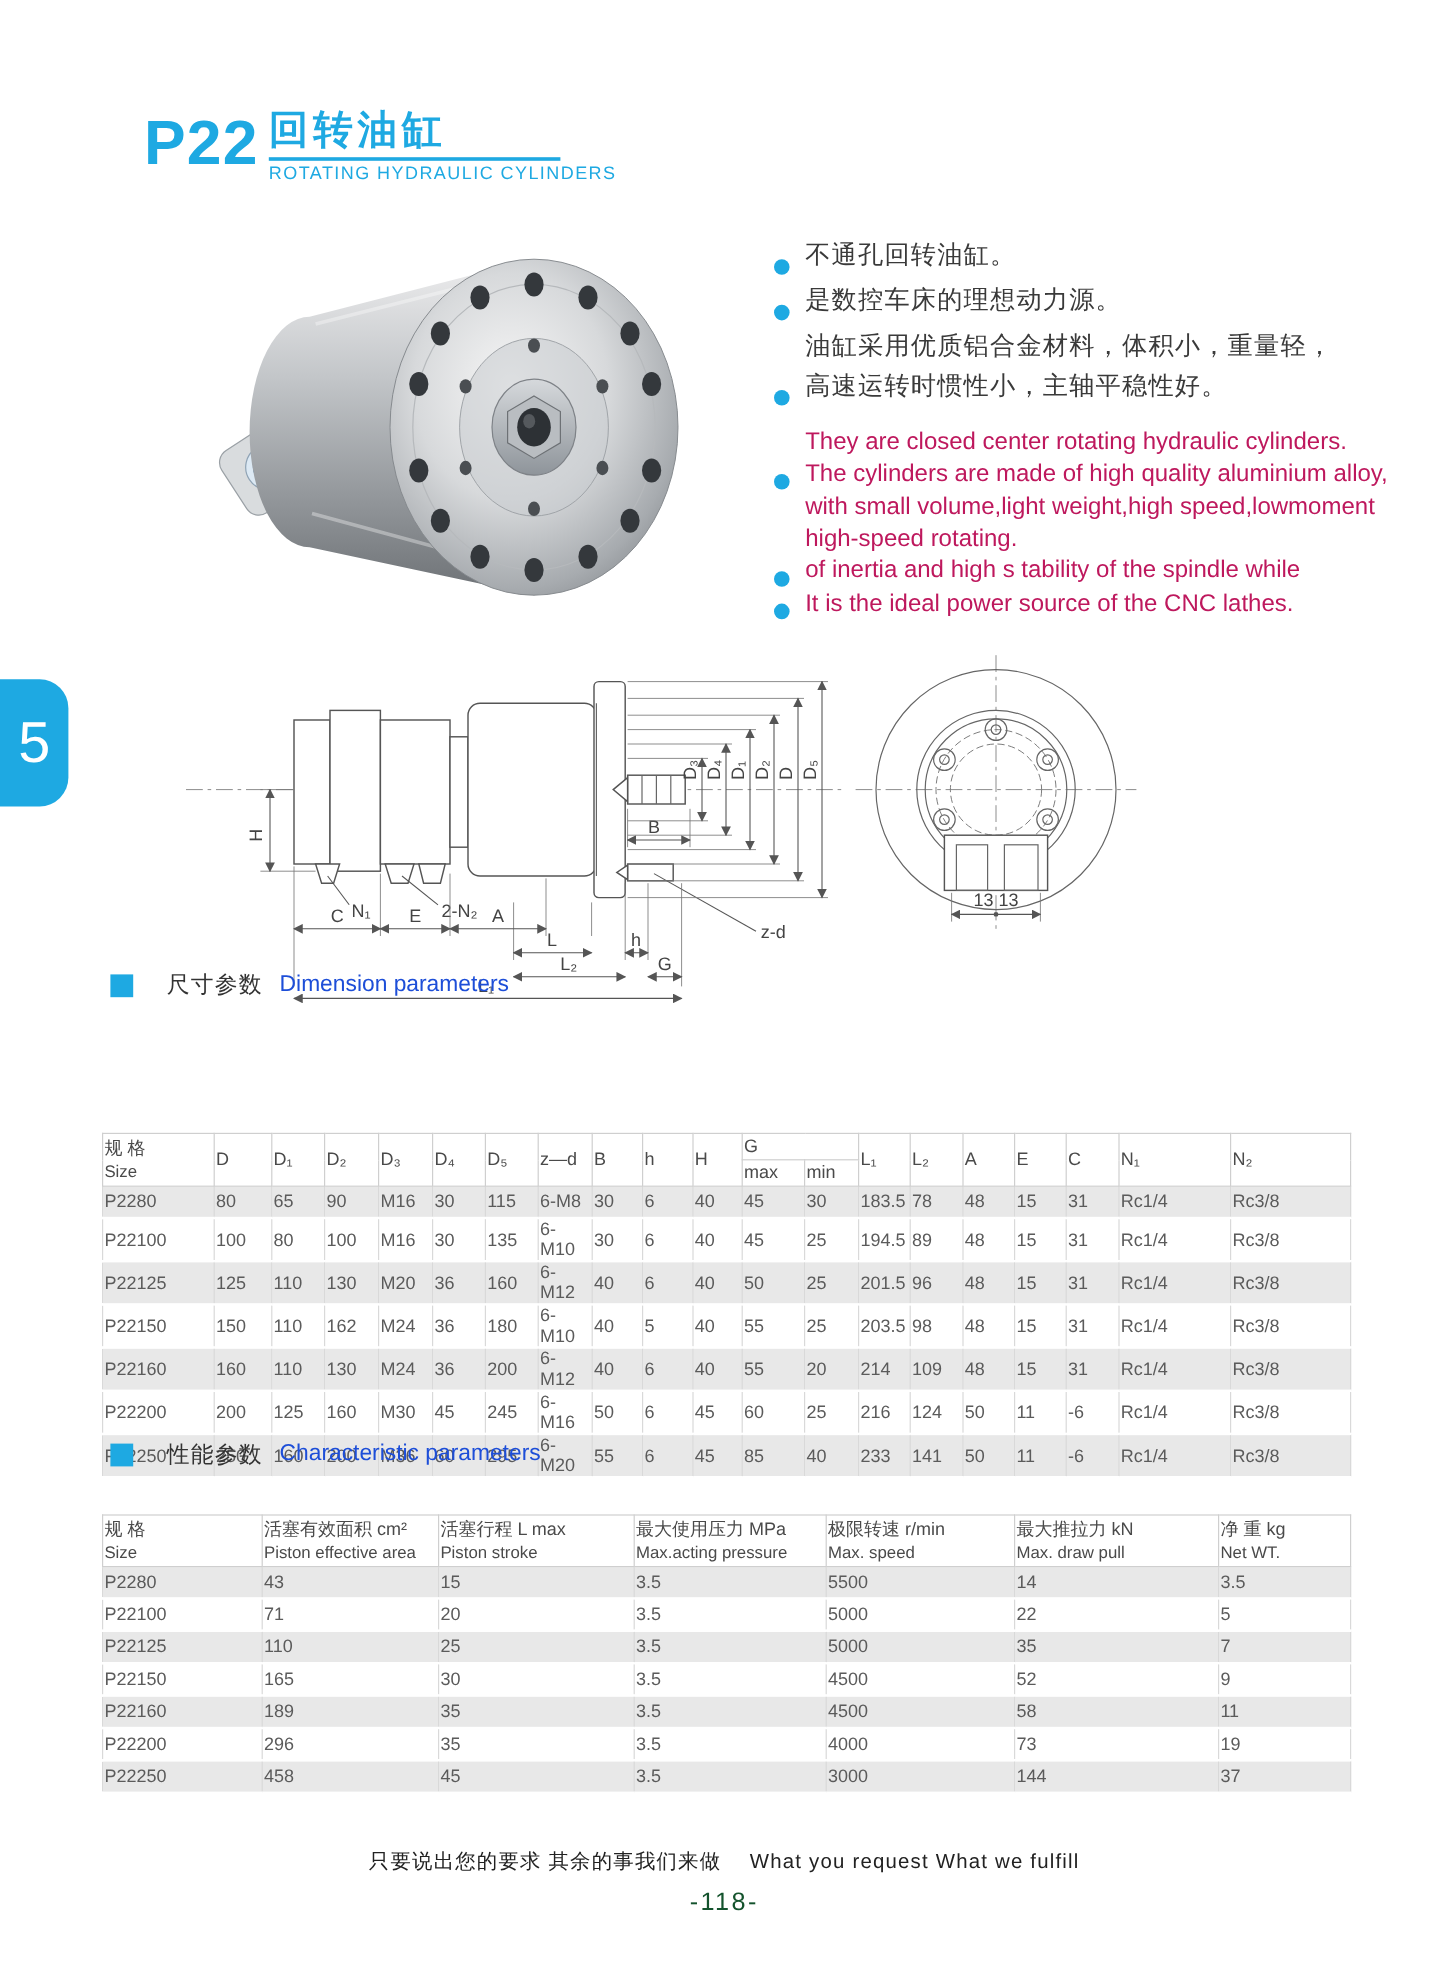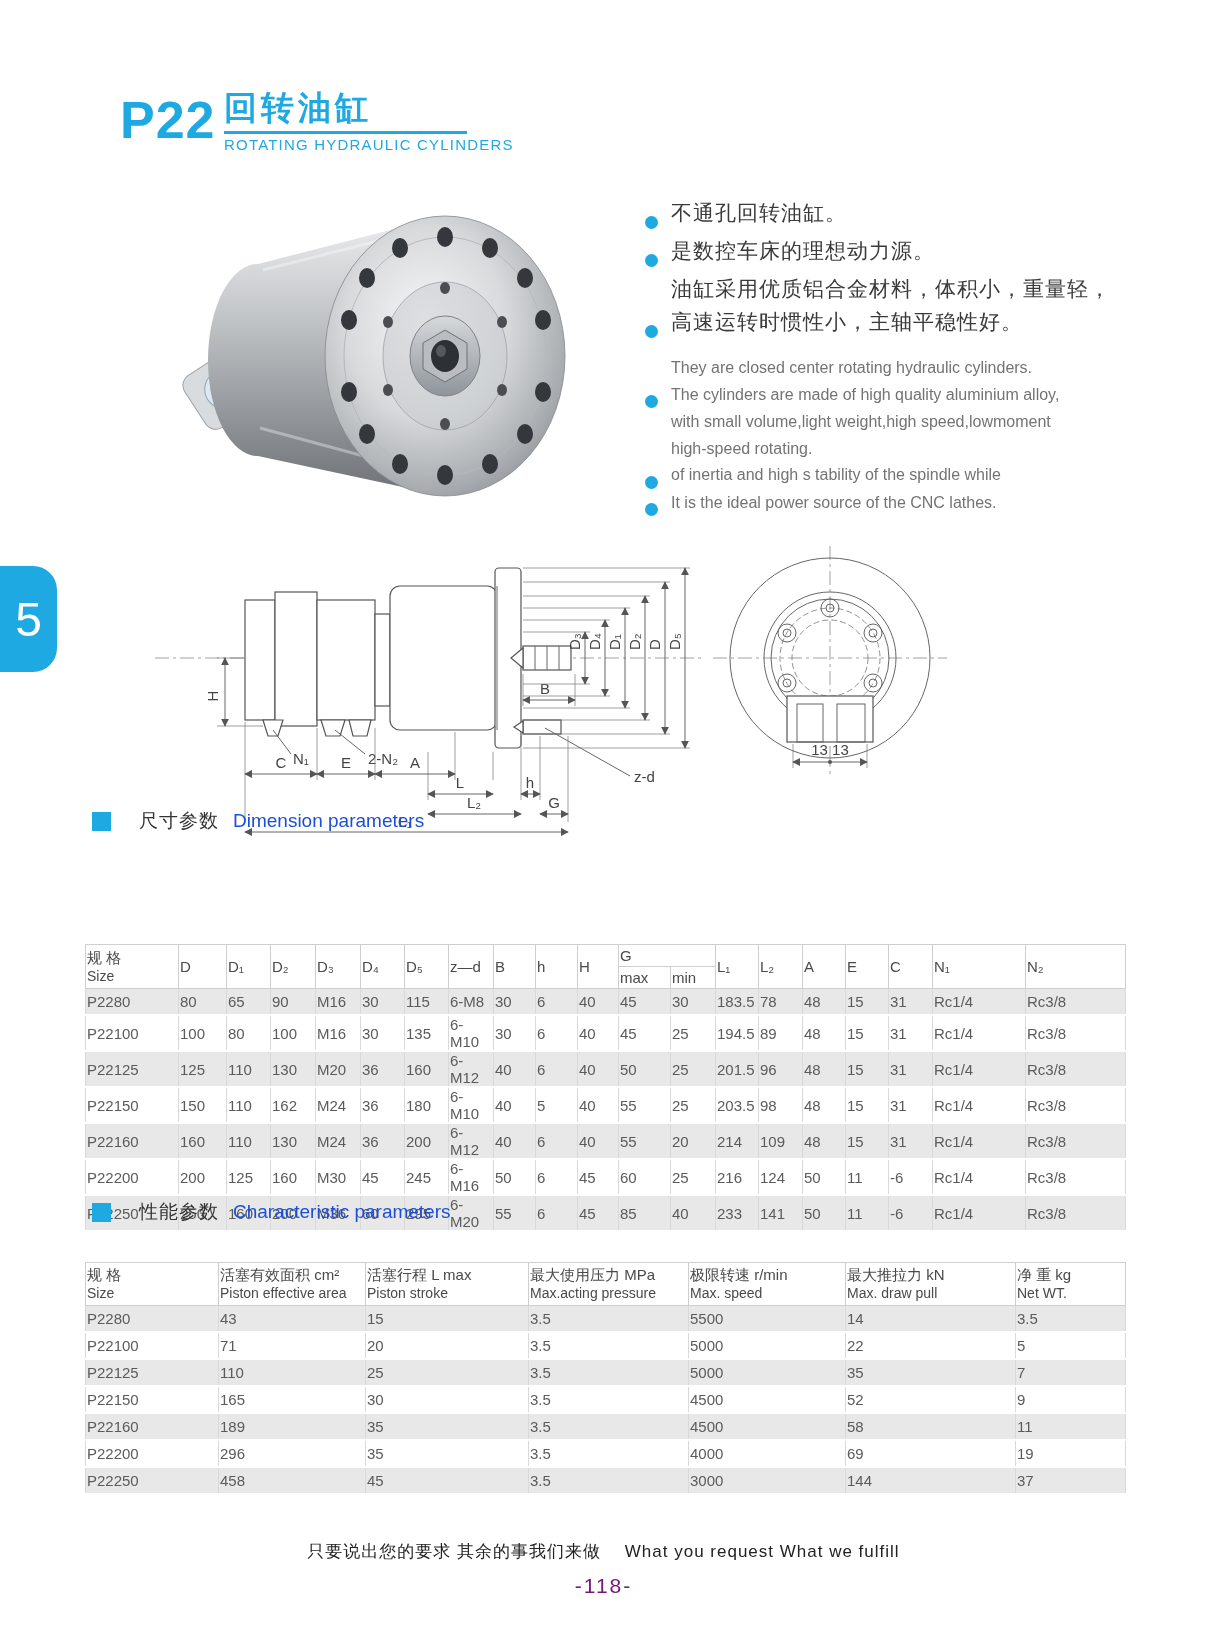--- a/index.html
+++ b/index.html
@@ -19,21 +19,21 @@
           border-radius:0 24px 24px 0; color:#fff; font-size:48px; font-weight:300;
           display:flex; align-items:center; justify-content:center; }
 
   
   .bullets { left:645px; top:196px; width:540px; }
   .brow { display:flex; align-items:flex-end; }
   .dot { width:13px; height:13px; border-radius:50%; background:var(--accent); flex:none; margin-right:13px; }
   .cn .dot { margin-top:10px; }
   .en .dot { margin-top:7px; }
   .cn { font-size:21px; line-height:33px; color:#3a3a3a; letter-spacing:1px; margin-bottom:5px; }
-  .en { font-size:16px; line-height:26.5px; color:#737373; margin-bottom:1px; }
+  .en { font-size:20px; line-height:26.5px; color:#be185d; margin-bottom:1px; }
   .gap { height:12px; }
 
   
   .sect { display:flex; align-items:center; left:92px; }
   .sq { width:19px; height:19px; background:var(--accent); margin-right:28px; flex:none; }
   .sect .cnl { font-size:19px; color:#333; letter-spacing:1px; margin-right:14px; }
   .sect .enl { font-size:19px; color:#1d4ed8; }
 
   
   table.tbl { border-collapse:collapse; table-layout:fixed; width:1040px; text-align:left;
@@ -43,21 +43,21 @@
   table.tbl tbody td { height:25px; padding:0 1px; border-right:1px solid #d9d9d9;
               border-left:1px solid #d9d9d9; border-bottom:2px solid #fff; }
   table.tbl tbody tr:nth-child(odd) { background:#e8e8e8; }
   .hdr2 { font-size:15px; line-height:19px; }
   .hdr2 .sub { font-size:14px; color:#4a4a4a; }
   .t1 { left:85px; top:944px; }
   .t2 { left:85px; top:1262px; }
 
   
   .slogan { left:0; top:1540px; width:1207px; text-align:center; font-size:17px; color:#222; letter-spacing:1px; }
-  .pagenum { left:0; top:1574px; width:1207px; text-align:center; font-size:21px; color:#701a75; letter-spacing:2px; }
+  .pagenum { left:0; top:1574px; width:1207px; text-align:center; font-size:21px; color:#14532d; letter-spacing:2px; }
 
   
   svg text { font-family:"Liberation Sans",sans-serif; font-size:15px; fill:#444; }
   .thin  { stroke:#666; stroke-width:1; fill:none; }
   .thinw { stroke:#555; stroke-width:1.2; fill:#fff; }
   .cl    { stroke:#888; stroke-width:0.8; fill:none; stroke-dasharray:14 4 3 4; }
   .dsh   { stroke:#777; stroke-width:0.8; fill:none; stroke-dasharray:6 3; }
   .dim   { stroke:#555; stroke-width:0.9; fill:none; }
   .ext   { stroke:#777; stroke-width:0.7; fill:none; }
 </style>
@@ -640,21 +640,21 @@
           <td>4500</td>
           <td>58</td>
           <td>11</td>
         </tr>
         <tr>
           <td>P22200</td>
           <td>296</td>
           <td>35</td>
           <td>3.5</td>
           <td>4000</td>
-          <td>69</td>
+          <td>73</td>
           <td>19</td>
         </tr>
         <tr>
           <td>P22250</td>
           <td>458</td>
           <td>45</td>
           <td>3.5</td>
           <td>3000</td>
           <td>144</td>
           <td>37</td>

